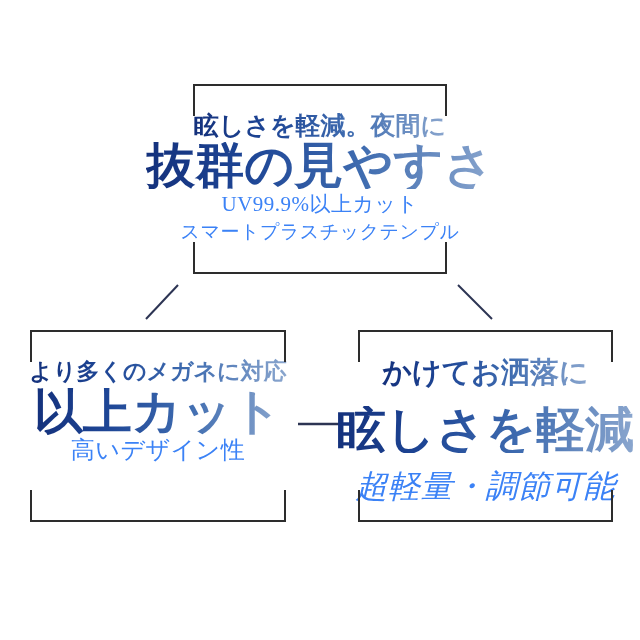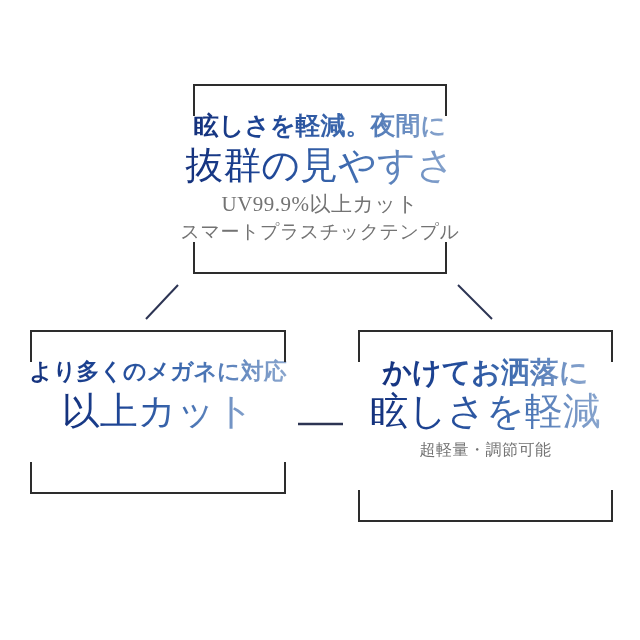--- a/index.html
+++ b/index.html
@@ -21,22 +21,22 @@
   .box {
     position: absolute;
     display: flex;
     flex-direction: column;
     align-items: center;
     text-align: center;
     padding-top: 26px;
     box-sizing: border-box;
   }
   .box-top   { left: 193px; top:  84px; width: 254px; height: 190px; }
-  .box-left  { left:  30px; top: 330px; width: 256px; height: 164px; }
-  .box-right { left: 358px; top: 330px; width: 255px; height: 192px; }
+  .box-left  { left:  30px; top: 330px; width: 256px; height: 192px; }
+  .box-right { left: 358px; top: 330px; width: 255px; height: 192px; gap: 18px; }
 
   
   .frame {
     position: absolute; left: 0; right: 0; height: 30px;
     border: 2px solid #2d2d2d;
     pointer-events: none;
   }
   .frame-top    { top: 0;    border-bottom: none; }
   .frame-bottom { bottom: 0; border-top: none; }
 
@@ -47,33 +47,33 @@
     .grad {
       background-image: linear-gradient(90deg, #14317c 0%, #1e4696 30%, #3f6cb0 62%, #8aa6ce 100%);
       -webkit-background-clip: text;
       background-clip: text;
       color: transparent;
       -webkit-text-fill-color: transparent;
     }
   }
 
   .headline-small { line-height: 32px; }
-  .headline-large { font-size: 38px; line-height: 47px; margin-top: 2px; font-weight: 400; }
-  .sub  { color: #737373; letter-spacing: 0.5px; }
+  .headline-large { font-size: 49px; line-height: 47px; margin-top: 2px; font-weight: 700; }
+  .sub  { color: #3b82f6; letter-spacing: 0.5px; }
   .sub1 { line-height: 30px; margin-top: 13px; }
   .sub2 { line-height: 26px; }
 
   .box-top   .headline-small { font-size: 25px; }
   .box-top   .sub1 { font-size: 21px; }
   .box-top   .sub2 { font-size: 19px; }
   .box-left  .headline-small { font-size: 23px; }
   .box-left  .sub1 { font-size: 24px; }
   .box-left  .sub2 { font-size: 21px; }
   .box-right .headline-small { font-size: 29px; }
-  .box-right .sub1 { font-size: 16px; }
+  .box-right .sub1 { font-size: 32px; font-style: italic; }
   .box-right .sub2 { font-size: 19px; }
 </style>
 </head>
 <body>
 
 <div class="stage">
 
   <svg class="connectors" viewBox="0 0 640 640" aria-hidden="true">
     <line x1="178" y1="285" x2="146" y2="319" stroke="#2c3453" stroke-width="2"></line>
     <line x1="458" y1="285" x2="492" y2="319" stroke="#2c3453" stroke-width="2"></line>
@@ -87,20 +87,21 @@
     <p class="headline-large grad">抜群の見やすさ</p>
     <p class="sub sub1">UV99.9%以上カット</p>
     <p class="sub sub2">スマートプラスチックテンプル</p>
   </section>
 
   <section class="box box-left">
     <div class="frame frame-top"></div>
     <div class="frame frame-bottom"></div>
     <p class="headline-small grad">より多くのメガネに対応</p>
     <p class="headline-large grad">以上カット</p>
+    <p class="sub sub1">高いデザイン性</p>
   </section>
 
   <section class="box box-right">
     <div class="frame frame-top"></div>
     <div class="frame frame-bottom"></div>
     <p class="headline-small grad">かけてお洒落に</p>
     <p class="headline-large grad">眩しさを軽減</p>
     <p class="sub sub1">超軽量・調節可能</p>
   </section>
 

